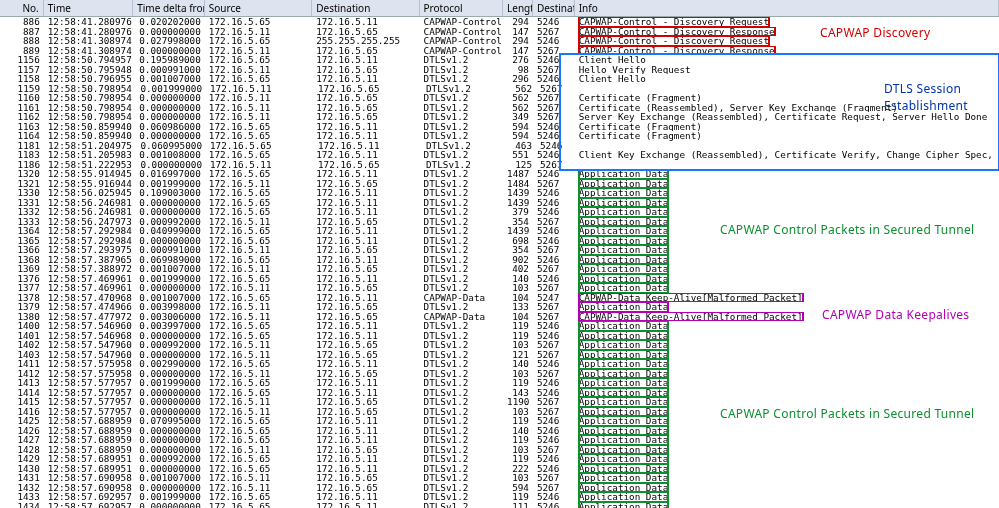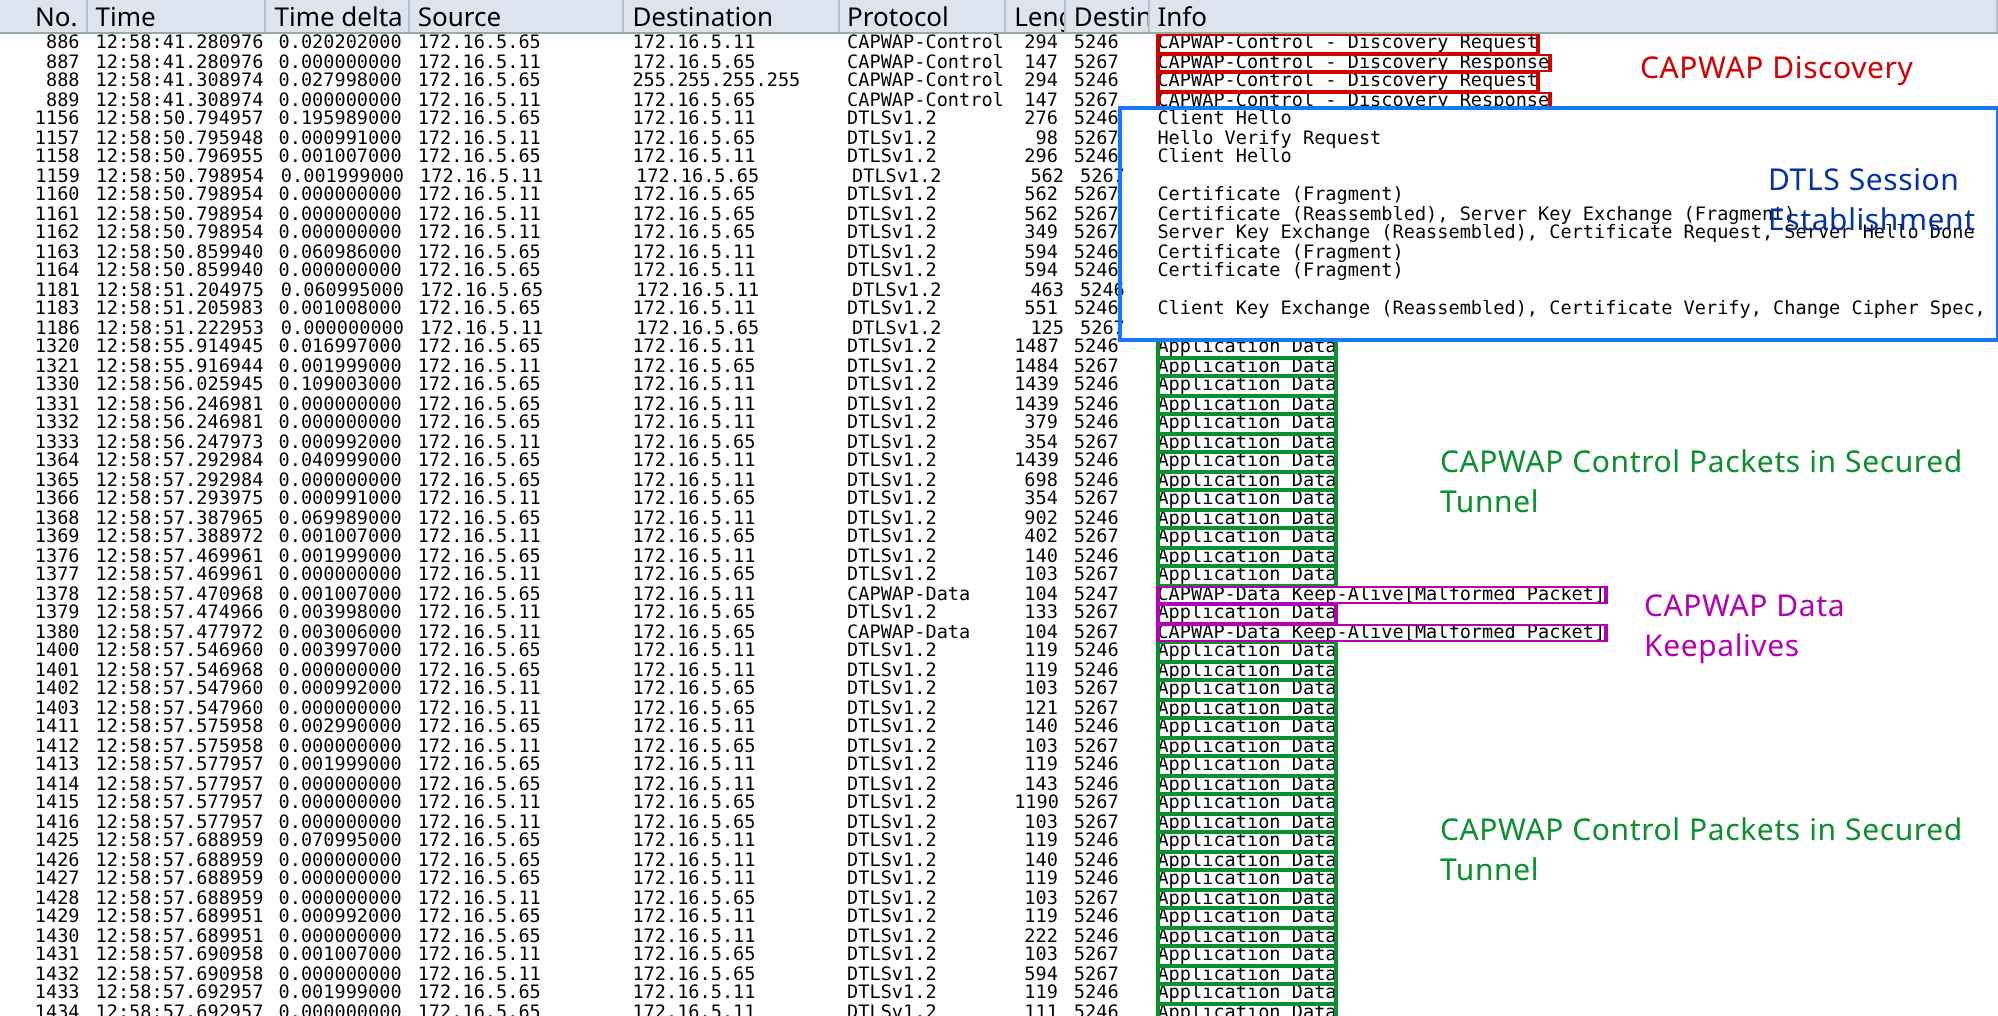--- a/index.html
+++ b/index.html
@@ -1,33 +1,33 @@
 <!DOCTYPE html>
 <html><head>
 <meta charset="utf-8">
 <style>
   html,body{margin:0;padding:0;background:#fff;font-family:Menlo,Consolas,monospace;font-size:9.3px;color:#000;}
   .cap{width:999px;height:508px;overflow:hidden;position:relative;}
-  .hdr{display:flex;background:#dde3ef;border-bottom:1px solid #9aa;color:#000;font-family:system-ui,Arial,sans-serif;font-size:13px;line-height:14px;}
+  .hdr{display:flex;background:#dde3ef;border-bottom:1px solid #9aa;color:#000;font-family:system-ui,Arial,sans-serif;font-size:10px;line-height:14px;}
   .hdr>div{padding:1px 4px;border-right:1px solid #b8c0d0;box-sizing:border-box;white-space:nowrap;overflow:hidden;}
   .rows{line-height:9.5px;}
   .row{display:flex;white-space:nowrap;}
   .row>div{padding:0 4px;box-sizing:border-box;overflow:hidden;white-space:nowrap;}
   .c-no{width:44px;text-align:right;}
   .c-time{width:90px;}
   .c-delta{width:72px;text-align:right;}
   .c-src,.c-dst{width:108px;}
   .c-proto{width:84px;}
   .c-len{width:30px;text-align:right;}
   .c-port{width:42px;}
   .c-info{width:427px;}
   .green .c-info span{outline:2px solid #0b8f2f;outline-offset:-1px;display:inline-block;}
   .red .c-info span{outline:2px solid #d30000;outline-offset:-1px;display:inline-block;}
   .mag .c-info span{outline:2px solid #b400b4;outline-offset:-1px;display:inline-block;}
-  .annot{position:absolute;font-family:system-ui,Arial,sans-serif;font-size:15px;letter-spacing:.3px;}
+  .annot{position:absolute;font-family:system-ui,Arial,sans-serif;font-size:12px;letter-spacing:.3px;}
   .a-red{color:#d30000;} .a-blue{color:#0033aa;} .a-green{color:#0b8f2f;} .a-mag{color:#b400b4;}
   .box-blue{position:absolute;border:2px solid #1976ff;outline-offset:-1px;}
 </style>
 </head>
 <body>
 <div class="cap">
 
 <div class="hdr">
   <div class="c-no">No.</div>
   <div class="c-time">Time</div>
@@ -610,16 +610,16 @@
         <div class="c-port">5246</div>
         <div class="c-info"><span>Application Data</span></div>
       </div>
     </div>
 
 <div class="box-blue" style="left:559px;top:53px;width:437px;height:114px;"></div>
 
 <div class="annot a-red" style="left:820px;top:24px;">CAPWAP Discovery</div>
 <div class="annot a-blue" style="left:856px;top:80px;margin-left:28px;">DTLS Session Establishment</div>
 <div class="annot a-green" style="left:720px;top:221px;">CAPWAP Control Packets in Secured Tunnel</div>
-<div class="annot a-mag" style="left:822px;top:293px;">CAPWAP Data Keepalives</div>
+<div class="annot a-mag" style="left:822px;top:306px;">CAPWAP Data Keepalives</div>
 <div class="annot a-green" style="left:720px;top:405px;">CAPWAP Control Packets in Secured Tunnel</div>
 
 </div>
 
 </body></html>

